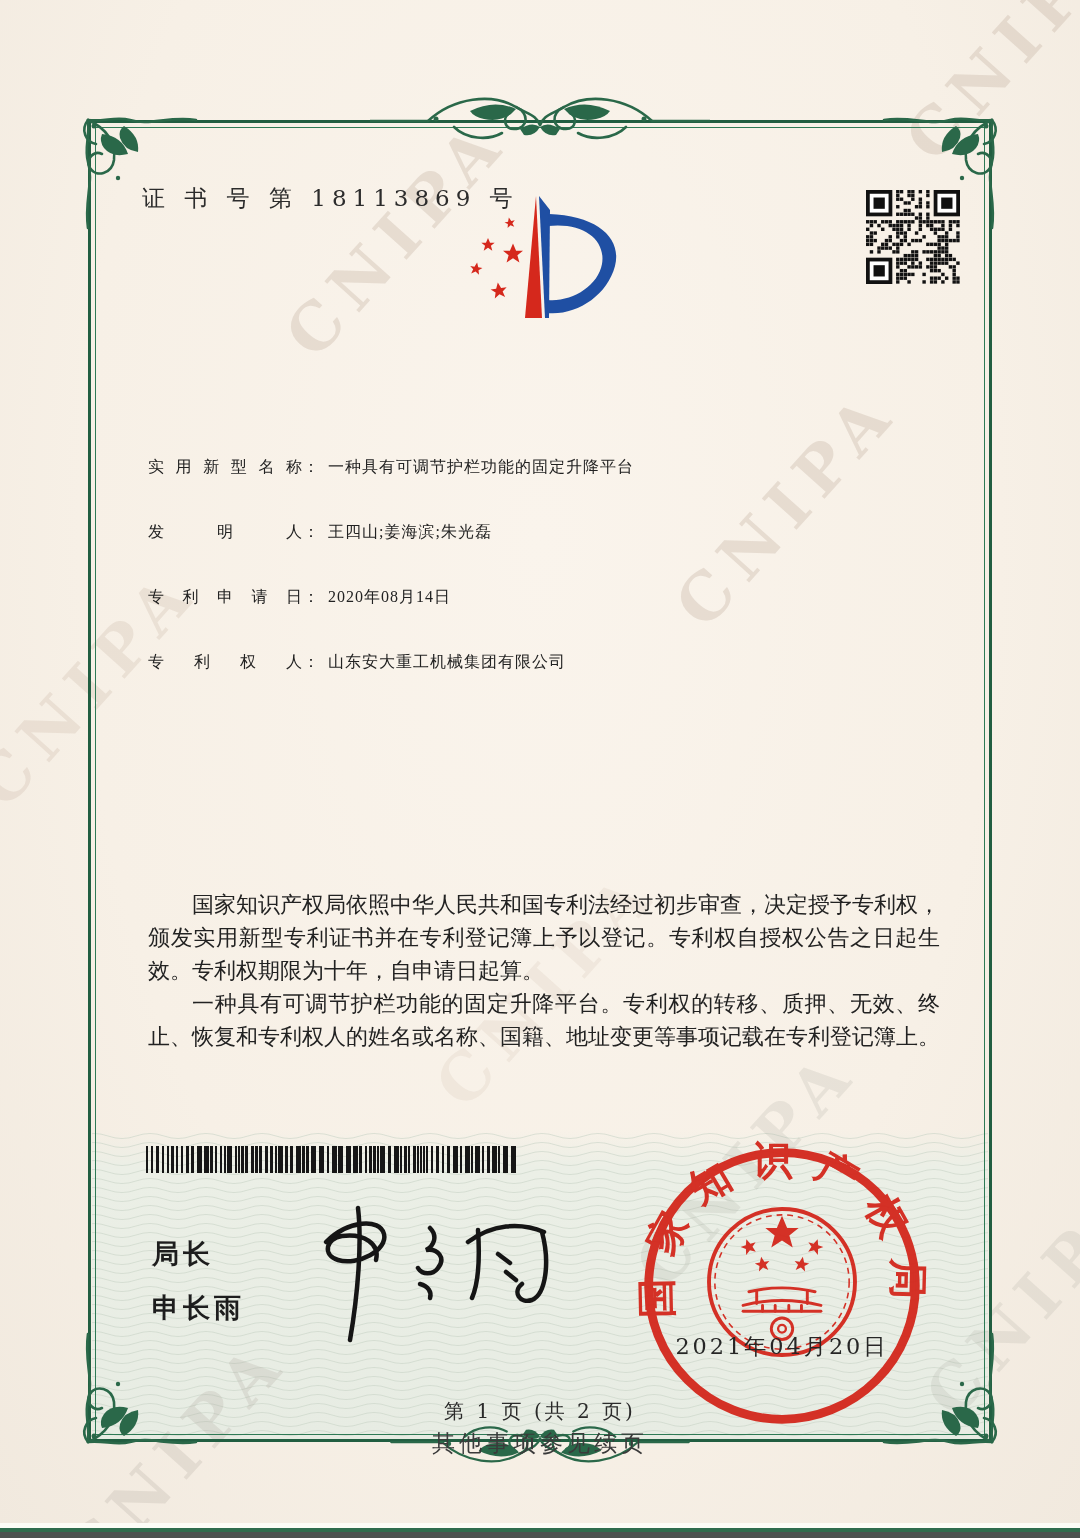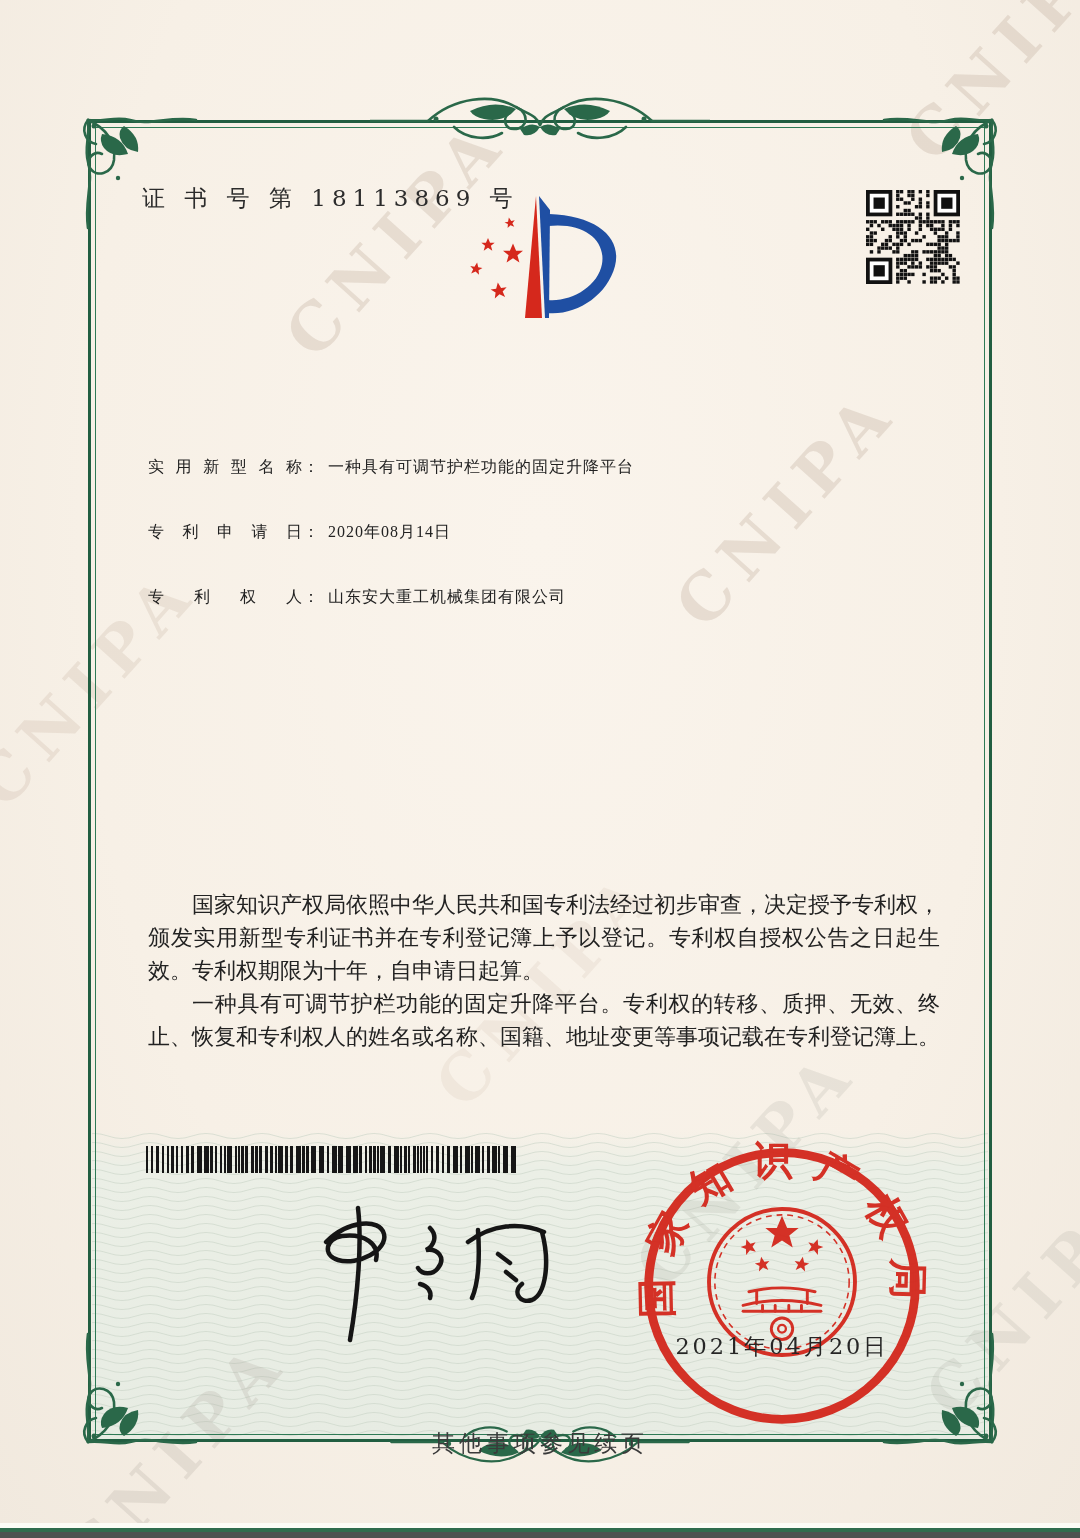--- a/index.html
+++ b/index.html
@@ -436,20 +436,23 @@
       <rect x="86.47999999999999" y="90.24" width="3.4099999999999997" height="3.4099999999999997" fill="#111"></rect>
       <rect x="90.24" y="90.24" width="3.4099999999999997" height="3.4099999999999997" fill="#111"></rect>
     </svg>
 
 
   <div class="fields">
     <div class="frow">
       <span class="flabel">实用新型名称</span><span class="fcolon">：</span><span class="fvalue">一种具有可调节护栏功能的固定升降平台</span>
     </div>
     <div class="frow">
+      <span class="flabel">发明人</span><span class="fcolon">：</span><span class="fvalue">王四山;姜海滨;朱光磊</span>
+    </div>
+    <div class="frow">
       <span class="flabel">专利申请日</span><span class="fcolon">：</span><span class="fvalue">2020年08月14日</span>
     </div>
     <div class="frow">
       <span class="flabel">专利权人</span><span class="fcolon">：</span><span class="fvalue">山东安大重工机械集团有限公司</span>
     </div>
   </div>
 
   <div class="paras">
     <p>国家知识产权局依照中华人民共和国专利法经过初步审查，决定授予专利权，颁发实用新型专利证书并在专利登记簿上予以登记。专利权自授权公告之日起生效。专利权期限为十年，自申请日起算。</p>
     <p>一种具有可调节护栏功能的固定升降平台。专利权的转移、质押、无效、终止、恢复和专利权人的姓名或名称、国籍、地址变更等事项记载在专利登记簿上。</p>
@@ -522,20 +525,24 @@
       <rect x="325" y="0" width="2" height="27" fill="#161616"></rect>
       <rect x="329" y="0" width="5" height="27" fill="#161616"></rect>
       <rect x="336" y="0" width="2" height="27" fill="#161616"></rect>
       <rect x="341" y="0" width="3" height="27" fill="#161616"></rect>
       <rect x="346" y="0" width="5" height="27" fill="#161616"></rect>
       <rect x="352" y="0" width="2" height="27" fill="#161616"></rect>
       <rect x="357" y="0" width="5" height="27" fill="#161616"></rect>
       <rect x="365" y="0" width="5" height="27" fill="#161616"></rect>
     </svg>
 
+  <div class="signer">
+    <div>局长</div>
+    <div>申长雨</div>
+  </div>
 
   <svg class="sig" viewBox="0 0 280 150">
     <g fill="none" stroke="#151515" stroke-width="4.5" stroke-linecap="round">
       <path d="M34,44 C56,22 88,20 92,36 C96,52 66,68 46,62 C30,57 34,40 50,38 C72,35 88,46 84,62"></path>
       <path d="M66,10 C70,44 66,96 58,142"></path>
       <path d="M138,30 c8,8 4,18 -4,22 c12,-2 20,8 12,18 c-5,7 -16,7 -20,0"></path>
       <path d="M128,86 c8,2 12,8 10,14"></path>
       <path d="M176,44 C200,26 228,24 252,34"></path>
       <path d="M186,32 C188,62 186,86 180,100"></path>
       <path d="M250,34 C258,64 254,96 240,102 C228,106 220,94 230,86"></path>
@@ -564,18 +571,19 @@
         <path d="M-40,2 Q0,-8 40,2"></path>
         <path d="M-40,8 h80"></path>
         <path d="M-20,2 v6 M-7,2 v6 M7,2 v6 M20,2 v6"></path>
         <circle cx="0" cy="26" r="11" stroke-width="3"></circle>
         <circle cx="0" cy="26" r="4" stroke-width="2.4"></circle>
       </g>
     </g>
     <text x="150" y="222" text-anchor="middle" font-size="23" fill="#1c1c1c" letter-spacing="3">2021年04月20日</text>
   </svg>
 
+  <div class="pageno">第 1 页 (共 2 页)</div>
   <div class="contnote">其他事项参见续页</div>
 
   <div class="band-white"></div>
   <div class="band-green"></div>
   <div class="band-dark"></div>
 </div>
 
 </body></html>

